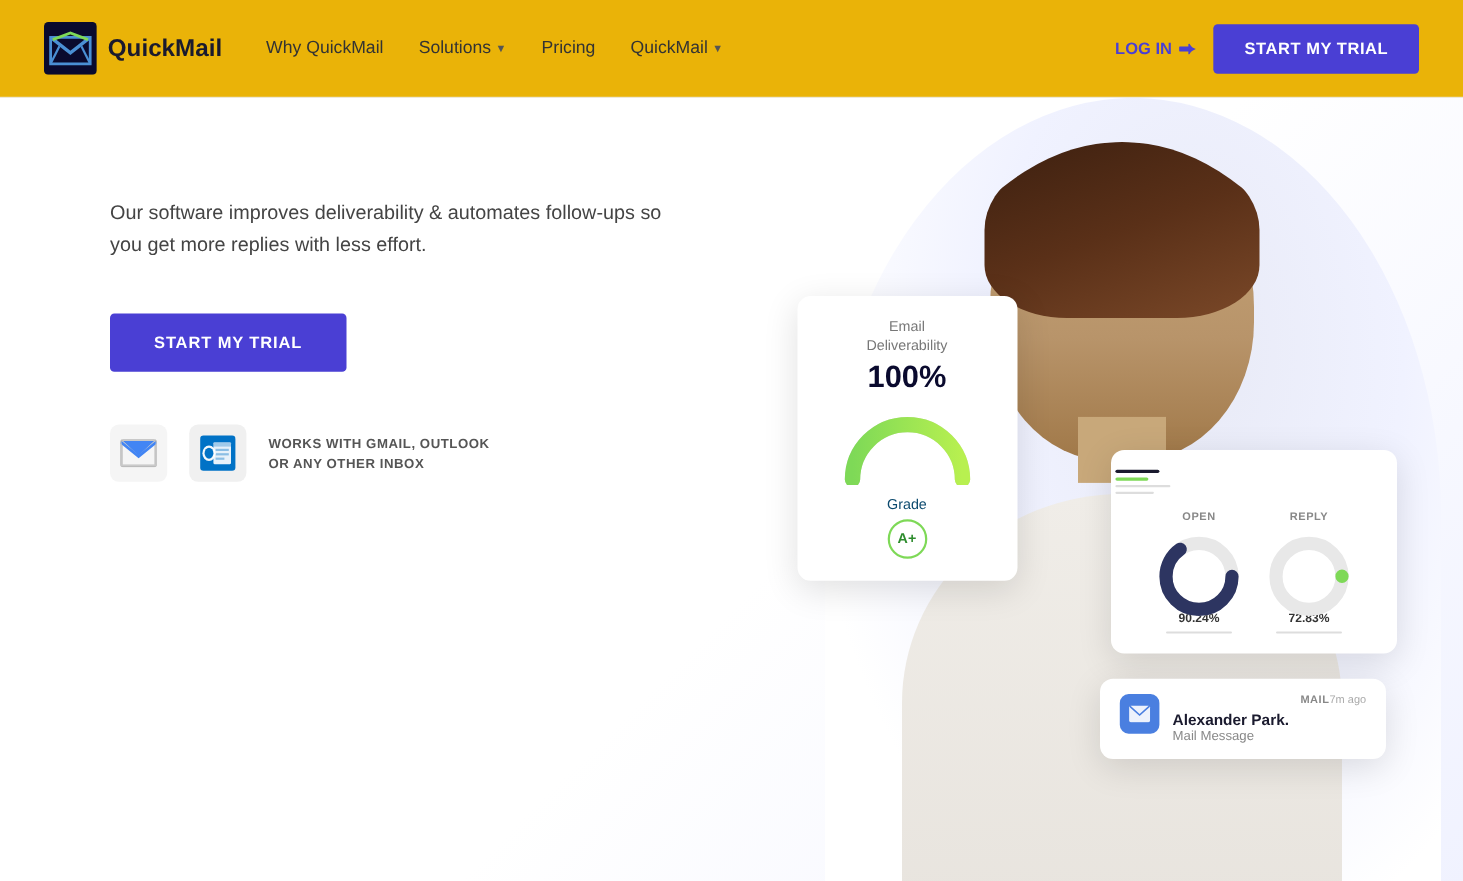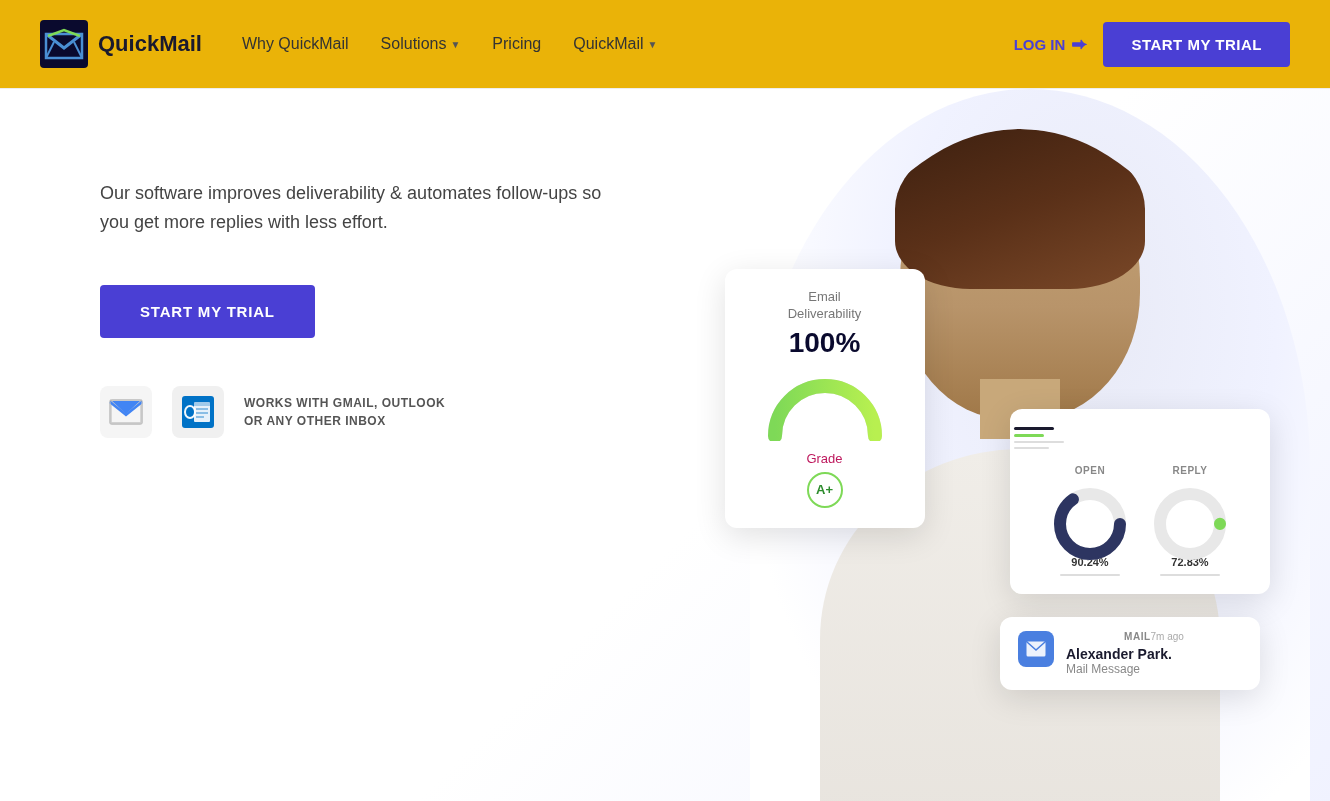--- a/index.html
+++ b/index.html
@@ -88,21 +88,21 @@
       text-align: center;
     }
     .card-label { font-size: 13px; color: #777; margin-bottom: 4px; }
     .card-percent { font-size: 28px; font-weight: 700; color: #0a0a2e; margin-bottom: 12px; }
     .gauge-container { position: relative; width: 120px; height: 70px; margin: 0 auto 10px; }
     .grade-badge {
       display: inline-flex; align-items: center; justify-content: center;
       width: 36px; height: 36px; border-radius: 50%;
       border: 2px solid #7ed957; color: #2d8c2d; font-weight: 700; font-size: 13px;
     }
-    .grade-label { font-size: 13px; color: #be185d; margin-bottom: 6px; }
+    .grade-label { font-size: 13px; color: #0c4a6e; margin-bottom: 6px; }
 
     
     .analytics-card {
       position: absolute; right: 20px; top: 260px;
       background: #fff; border-radius: 12px; padding: 18px 4px;
       box-shadow: 0 8px 32px rgba(0,0,0,0.12);
       width: 260px;
     }
     .analytics-header { margin-bottom: 16px; }
     .analytics-lines { display: flex; flex-direction: column; gap: 4px; margin-bottom: 4px; }
@@ -121,21 +121,21 @@
       position: absolute; right: 30px; bottom: 120px;
       background: #fff; border-radius: 12px; padding: 14px 18px;
       box-shadow: 0 8px 32px rgba(0,0,0,0.12);
       width: 260px; display: flex; align-items: flex-start; gap: 12px;
     }
     .mail-icon-wrapper {
       width: 36px; height: 36px; background: #4a7fe0; border-radius: 8px;
       display: flex; align-items: center; justify-content: center; flex-shrink: 0;
     }
     .mail-content { flex: 1; }
-    .mail-header { display: flex; justify-content: center; align-items: center; margin-bottom: 4px; }
+    .mail-header { display: flex; justify-content: flex-end; align-items: center; margin-bottom: 4px; }
     .mail-source { font-size: 10px; color: #888; font-weight: 600; letter-spacing: 0.5px; }
     .mail-time { font-size: 10px; color: #aaa; }
     .mail-sender { font-size: 14px; font-weight: 700; color: #1a1a2e; }
     .mail-subject { font-size: 12px; color: #888; }
   </style>
 </head>
 <body>
 
 <nav class="navbar">
   <div class="nav-left">

